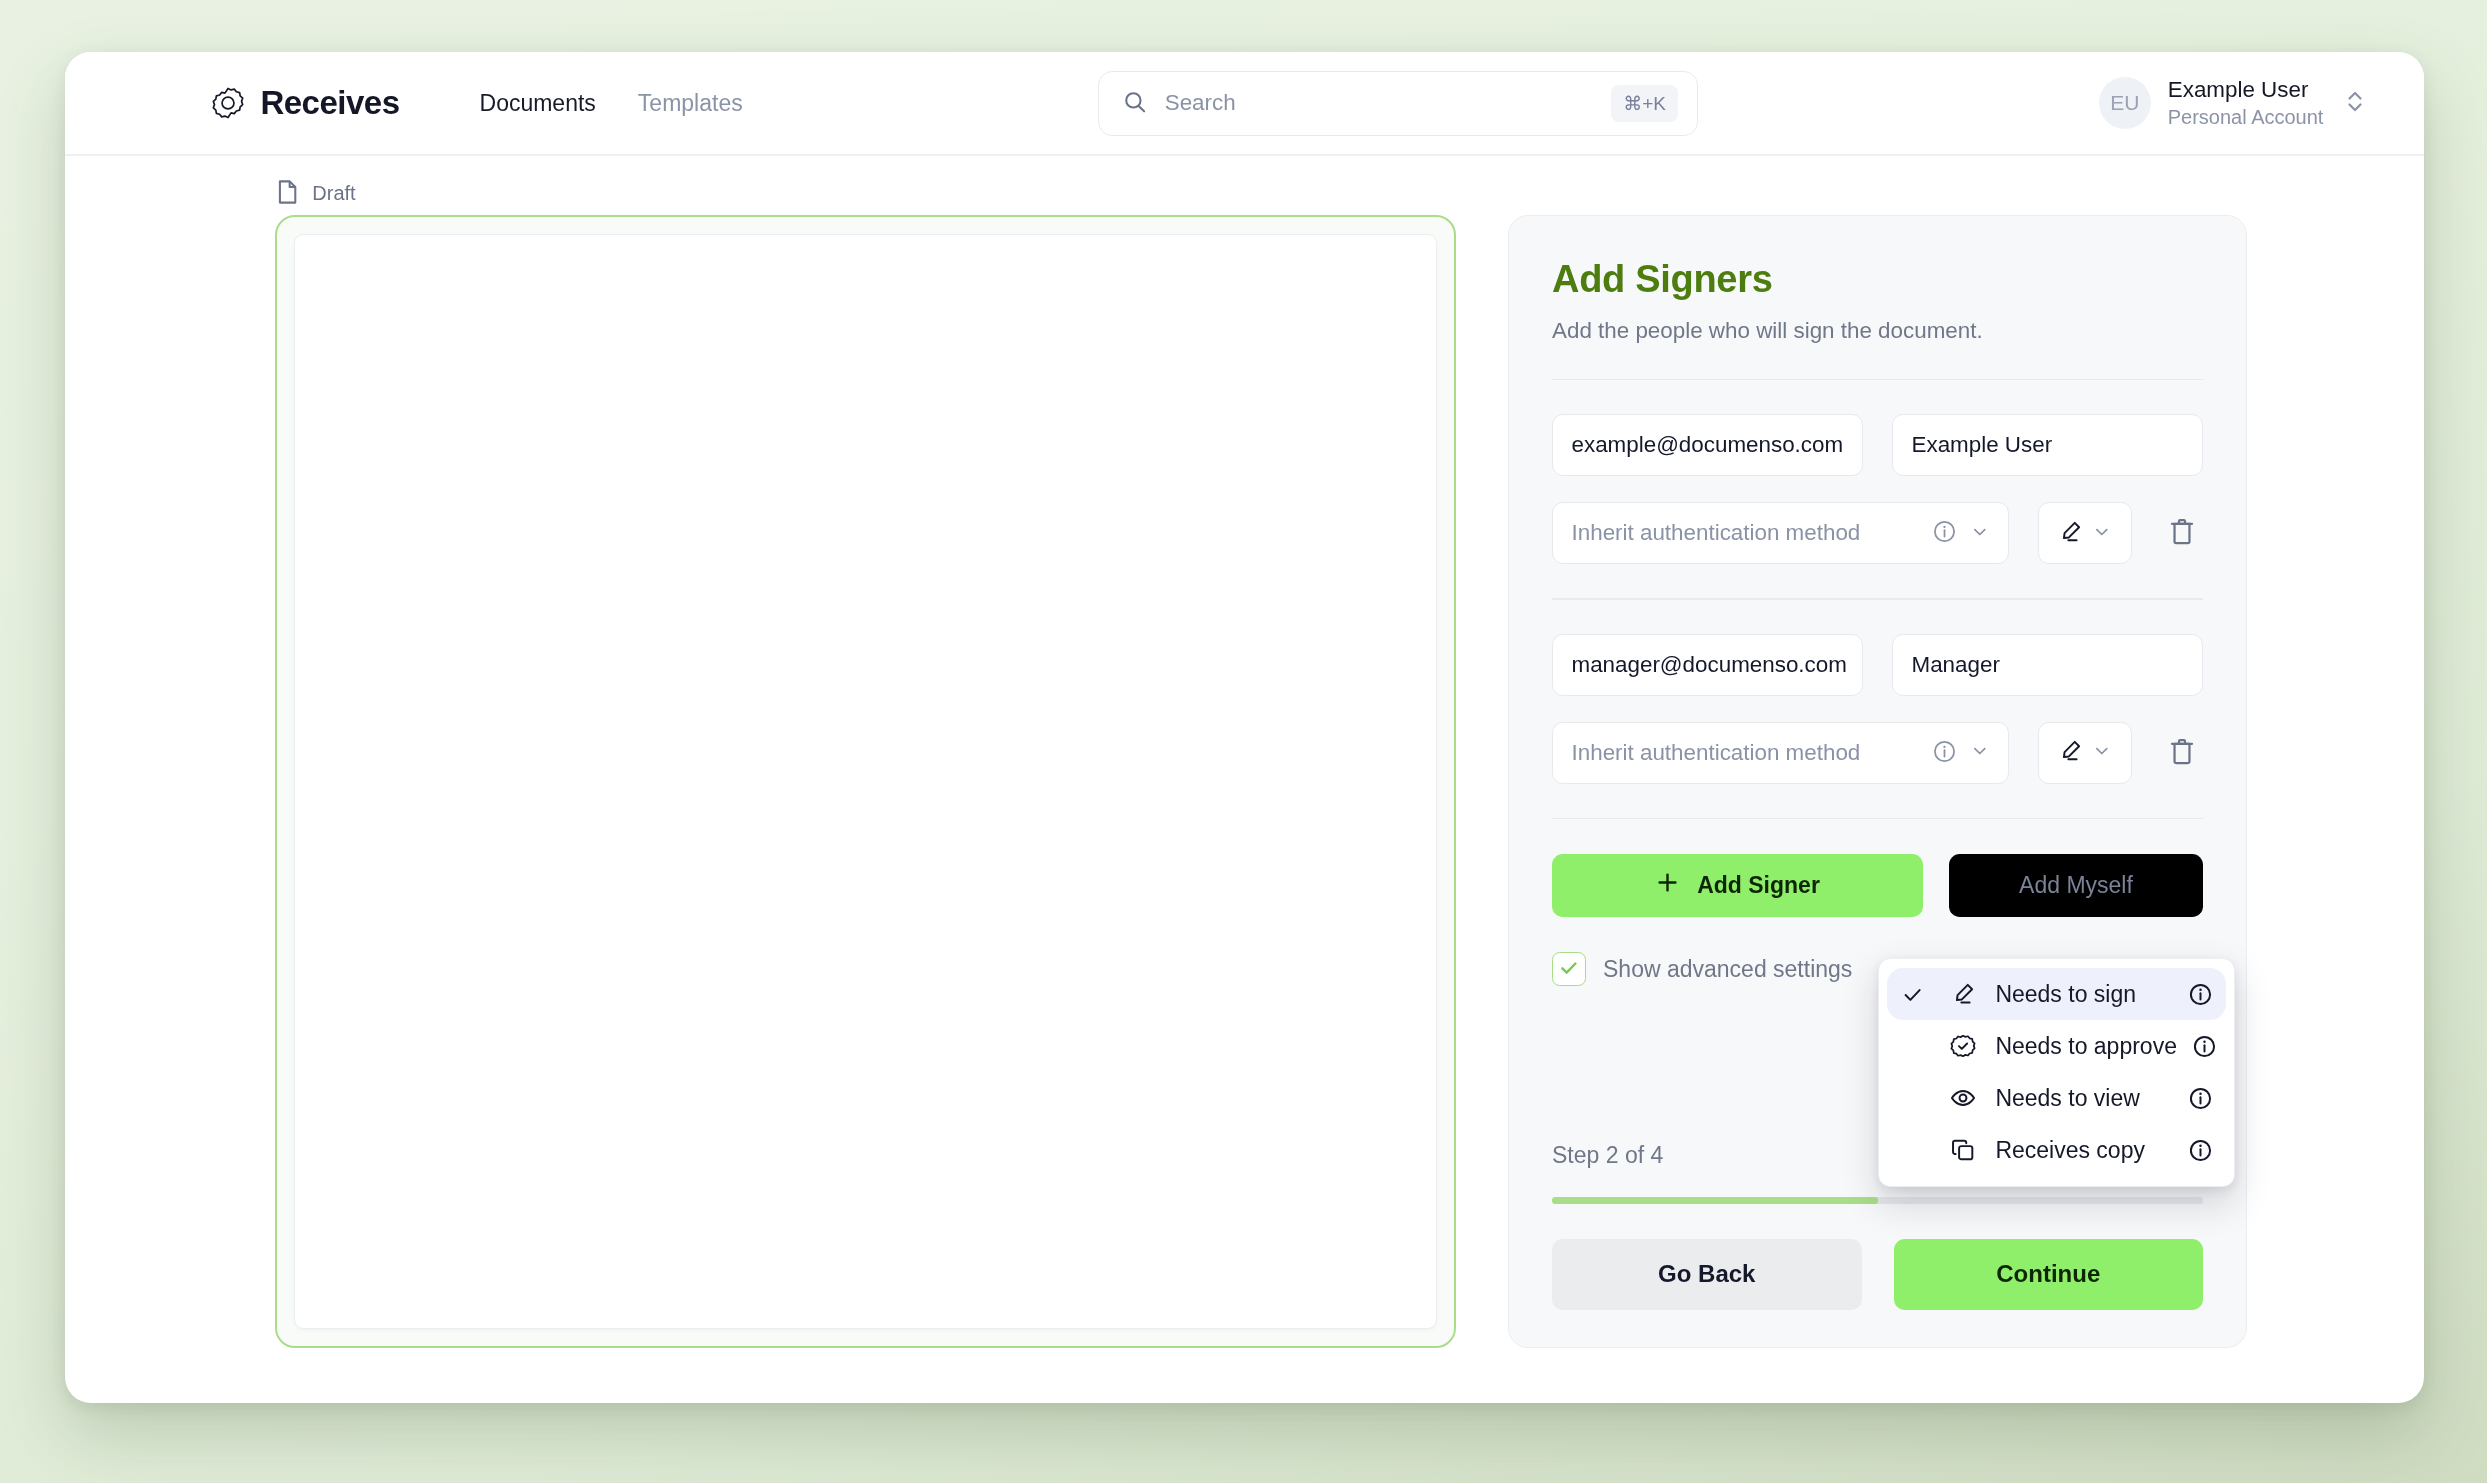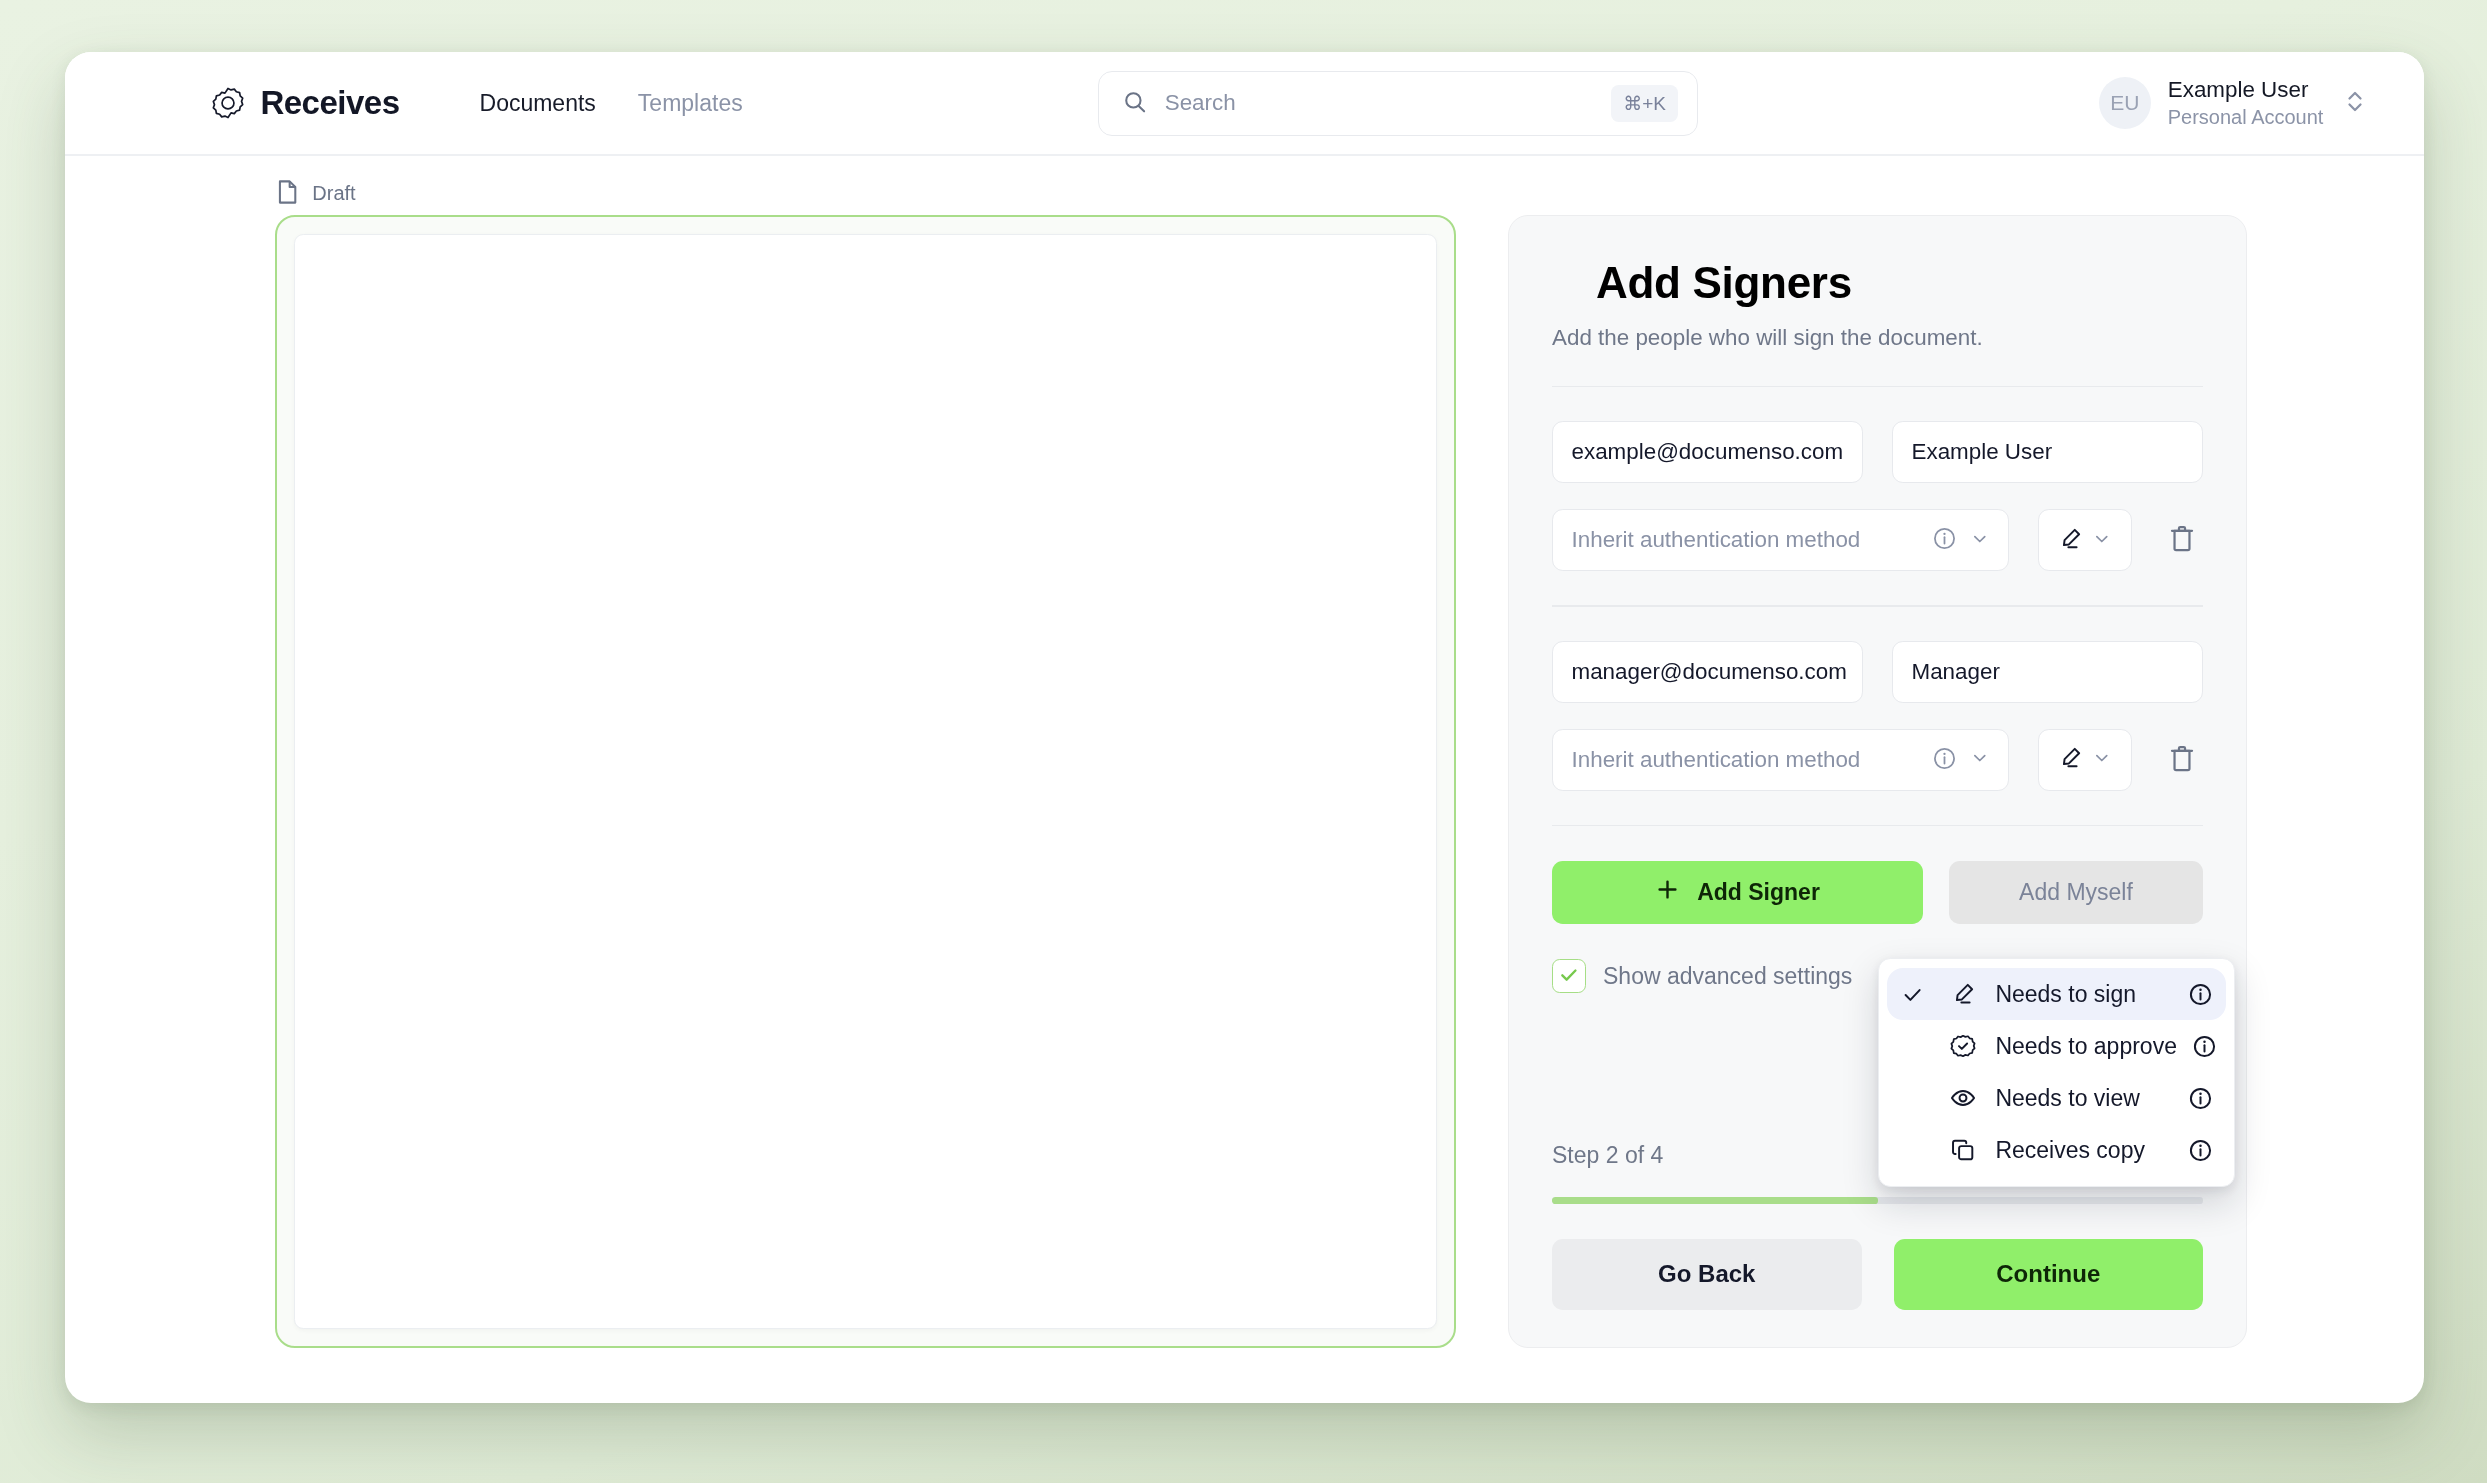--- a/index.html
+++ b/index.html
@@ -174,25 +174,24 @@
   }
   .side-panel {
     background: #f7f8f9;
     border: 1.5px solid #ecedef;
     border-radius: 20px;
     padding: 42px 43px 0 43px;
     height: 1133px;
     position: relative;
   }
   .panel-title {
-    font-size: 44px;
+    font-size: 38px;
     font-weight: bold;
-    color: #000000;
+    color: #4d7c0f;
     letter-spacing: -0.3px;
-    margin-left: 44px;
   }
   .panel-sub {
     font-size: 22.4px;
     color: #6f7789;
     margin-top: 17px;
   }
   .panel-rule {
     height: 1.5px;
     background: #e8eaed;
     margin: 35px 0 0 0;
@@ -294,21 +293,21 @@
     font-size: 23px;
     font-weight: bold;
     color: #0e2607;
     cursor: pointer;
     font-family: inherit;
   }
   .icon-plus { width: 25px; height: 25px; flex: 0 0 auto; }
   .btn-add-myself {
     width: 254px;
     height: 63px;
-    background: #e5e5e5;
+    background: #000000;
     border: none;
     border-radius: 10.8px;
     font-size: 23px;
     color: #7b8398;
     cursor: pointer;
     font-family: inherit;
     flex: 0 0 auto;
   }
 
   .advanced-row {

